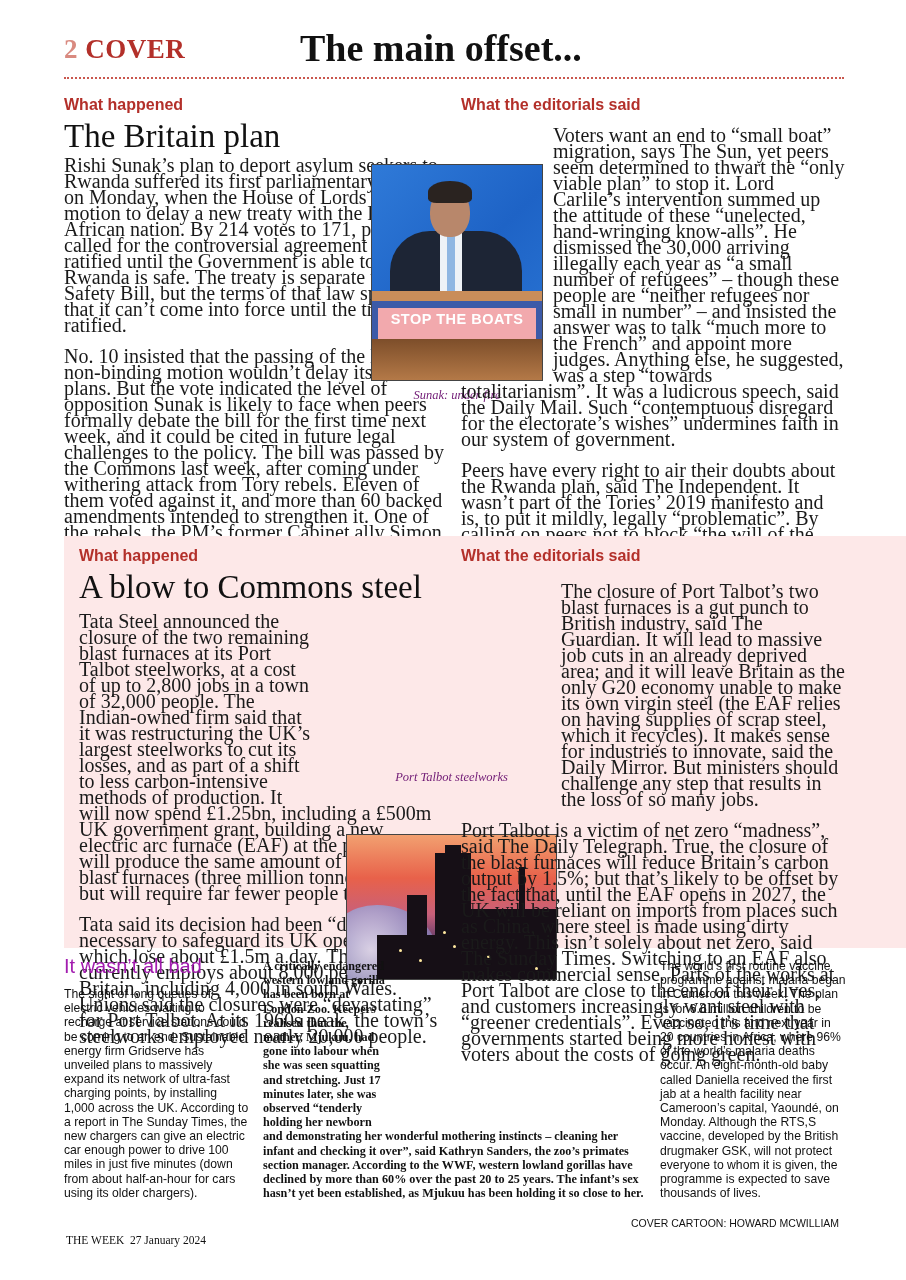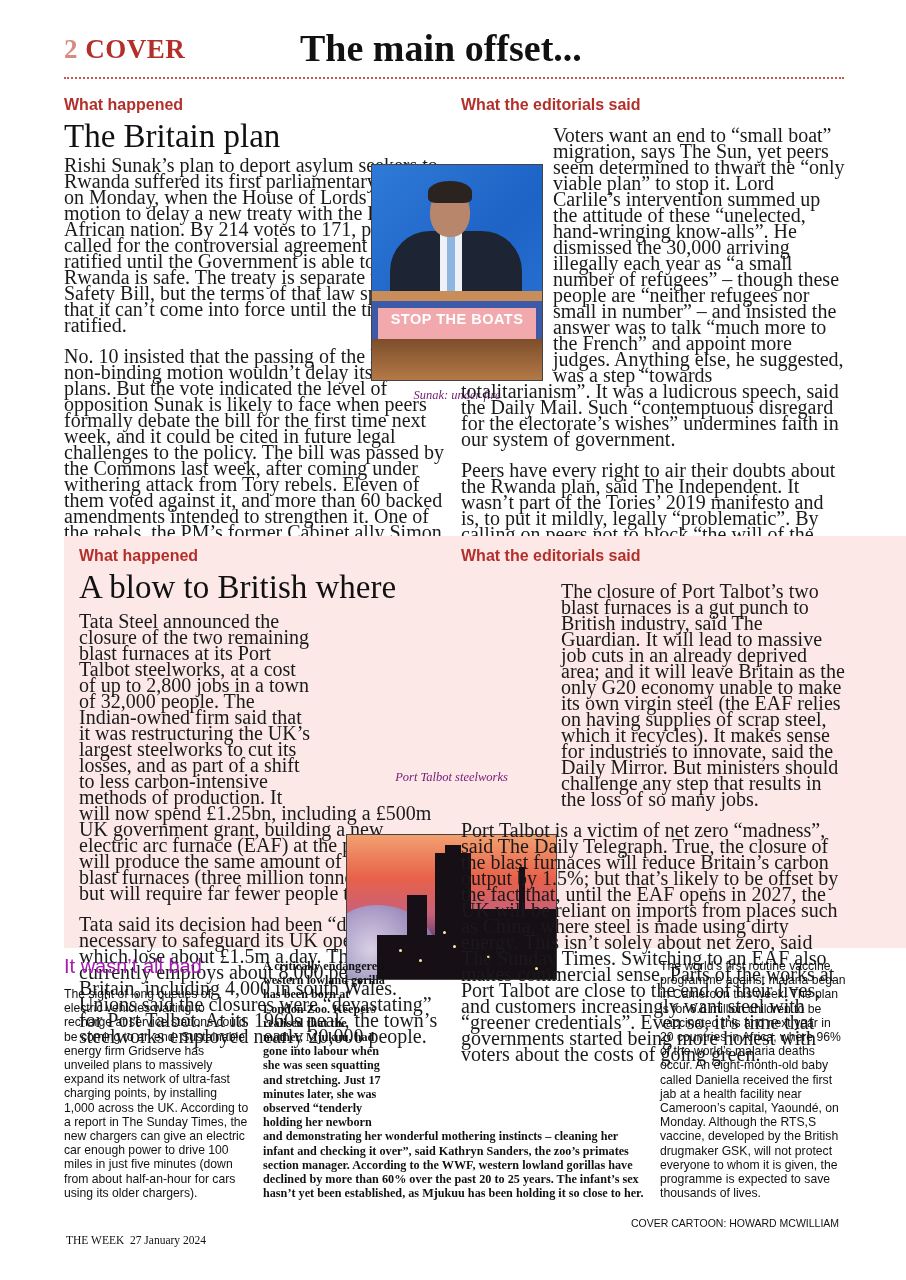--- a/index.html
+++ b/index.html
@@ -82,21 +82,21 @@
 <div class="abs sans kicker" style="left:461px;top:96px;">What the editorials said</div>
 <div class="abs serif body-text" style="left:461px;top:127px;width:385px;">
   <div class="float-l" style="width:92px;height:17px;"></div>
   <div class="float-l" style="clear:left;width:92px;height:232px;"></div>
   <p>Voters want an end to “small boat” migration, says The Sun, yet peers seem determined to thwart the “only viable plan” to stop it. Lord Carlile’s intervention summed up the attitude of these “unelected, hand-wringing know-alls”. He dismissed the 30,000 arriving illegally each year as “a small number of refugees” – though these people are “neither refugees nor small in number” – and insisted the answer was to talk “much more to the French” and appoint more judges. Anything else, he suggested, was a step “towards totalitarianism”. It was a ludicrous speech, said the Daily Mail. Such “contemptuous disregard for the electorate’s wishes” undermines faith in our system of government.</p>
   <p>Peers have every right to air their doubts about the Rwanda plan, said The Independent. It wasn’t part of the Tories’ 2019 manifesto and is, to put it mildly, legally “problematic”. By calling on peers not to block “the will of the people”, Sunak is “getting his excuses in early, setting up the members of the second chamber as the anti-democratic villains of the piece”. The real villain is his misguided bill, which seeks to get round the Supreme Court’s judgment that Rwanda is not a safe country for asylum seekers by unilaterally declaring that it is.</p>
 </div>
 
 <div class="abs pink-box"></div>
 <div class="abs sans kicker" style="left:79px;top:547px;">What happened</div>
-<div class="abs serif headline" style="left:79px;top:569px;">A blow to British where</div>
+<div class="abs serif headline" style="left:79px;top:569px;">A blow to Commons steel</div>
 <div class="abs serif body-text" style="left:79px;top:613px;width:368px;">
   <div class="float-r" style="width:130px;height:180px;"></div>
   <p>Tata Steel announced the closure of the two remaining blast furnaces at its Port Talbot steelworks, at a cost of up to 2,800 jobs in a town of 32,000 people. The Indian-owned firm said that it was restructuring the UK’s largest steelworks to cut its losses, and as part of a shift to less carbon-intensive methods of production. It will now spend £1.25bn, including a £500m UK government grant, building a new electric arc furnace (EAF) at the plant. This will produce the same amount of steel as the blast furnaces (three million tonnes a year), but will require far fewer people to operate it.</p>
   <p>Tata said its decision had been “difficult” but necessary to safeguard its UK operations, which lose about £1.5m a day. The firm currently employs about 8,000 people in Britain, including 4,000 in south Wales. Unions said the closures were “devastating” for Port Talbot. At its 1960s peak, the town’s steelworks employed nearly 20,000 people.</p>
 </div>
 
 <div class="abs photo" style="left:346px;top:617px;width:211px;height:146px;">
   <div class="steel-bg"></div>
   <div class="steam"></div>
   <div class="steel-tower" style="left:88px;top:18px;width:36px;height:128px;"></div>

